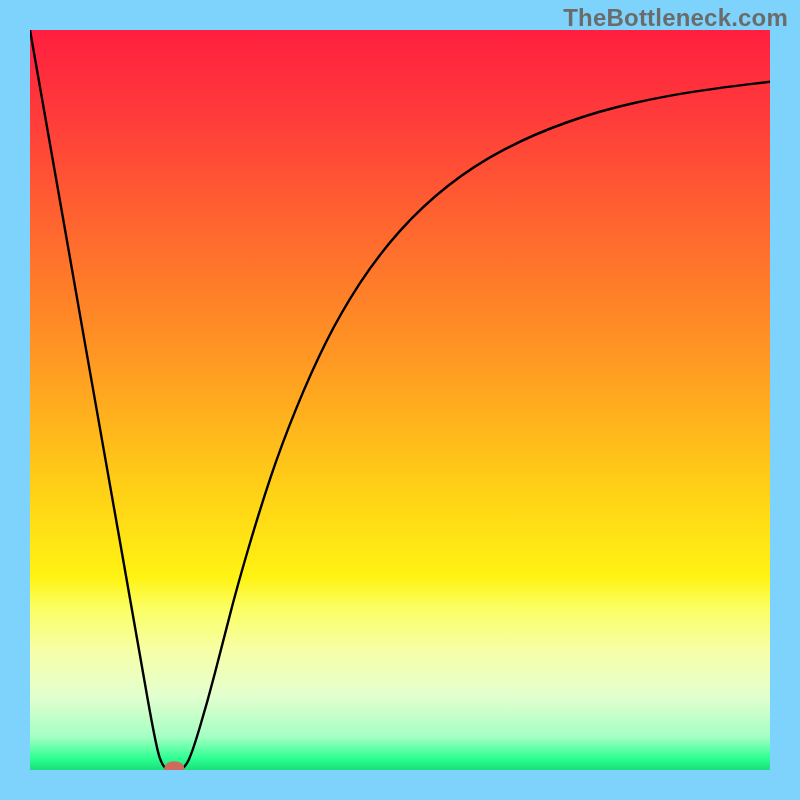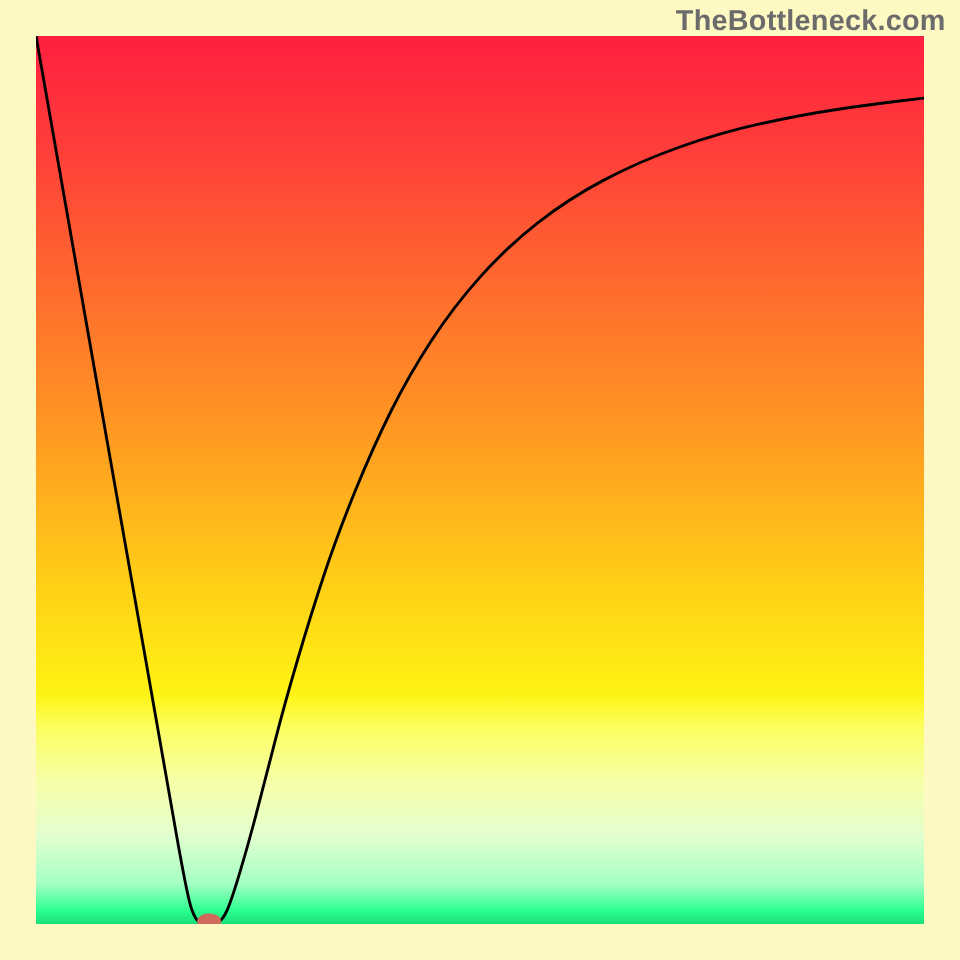--- a/index.html
+++ b/index.html
@@ -8,21 +8,21 @@
     width: 800px;
     height: 800px;
     overflow: hidden;
     background: #000;
     font-family: Arial, Helvetica, sans-serif;
   }
   .frame {
     position: absolute;
     left: 0; top: 0;
     width: 800px; height: 800px;
-    background: #fef9c3;
+    background: #7dd3fc;
   }
   .watermark {
     position: absolute;
     top: 4px;
     right: 12px;
     font-size: 24px;
     font-weight: 600;
     color: #6b6b6b;
     letter-spacing: 0.2px;
     font-family: Arial, Helvetica, sans-serif;

